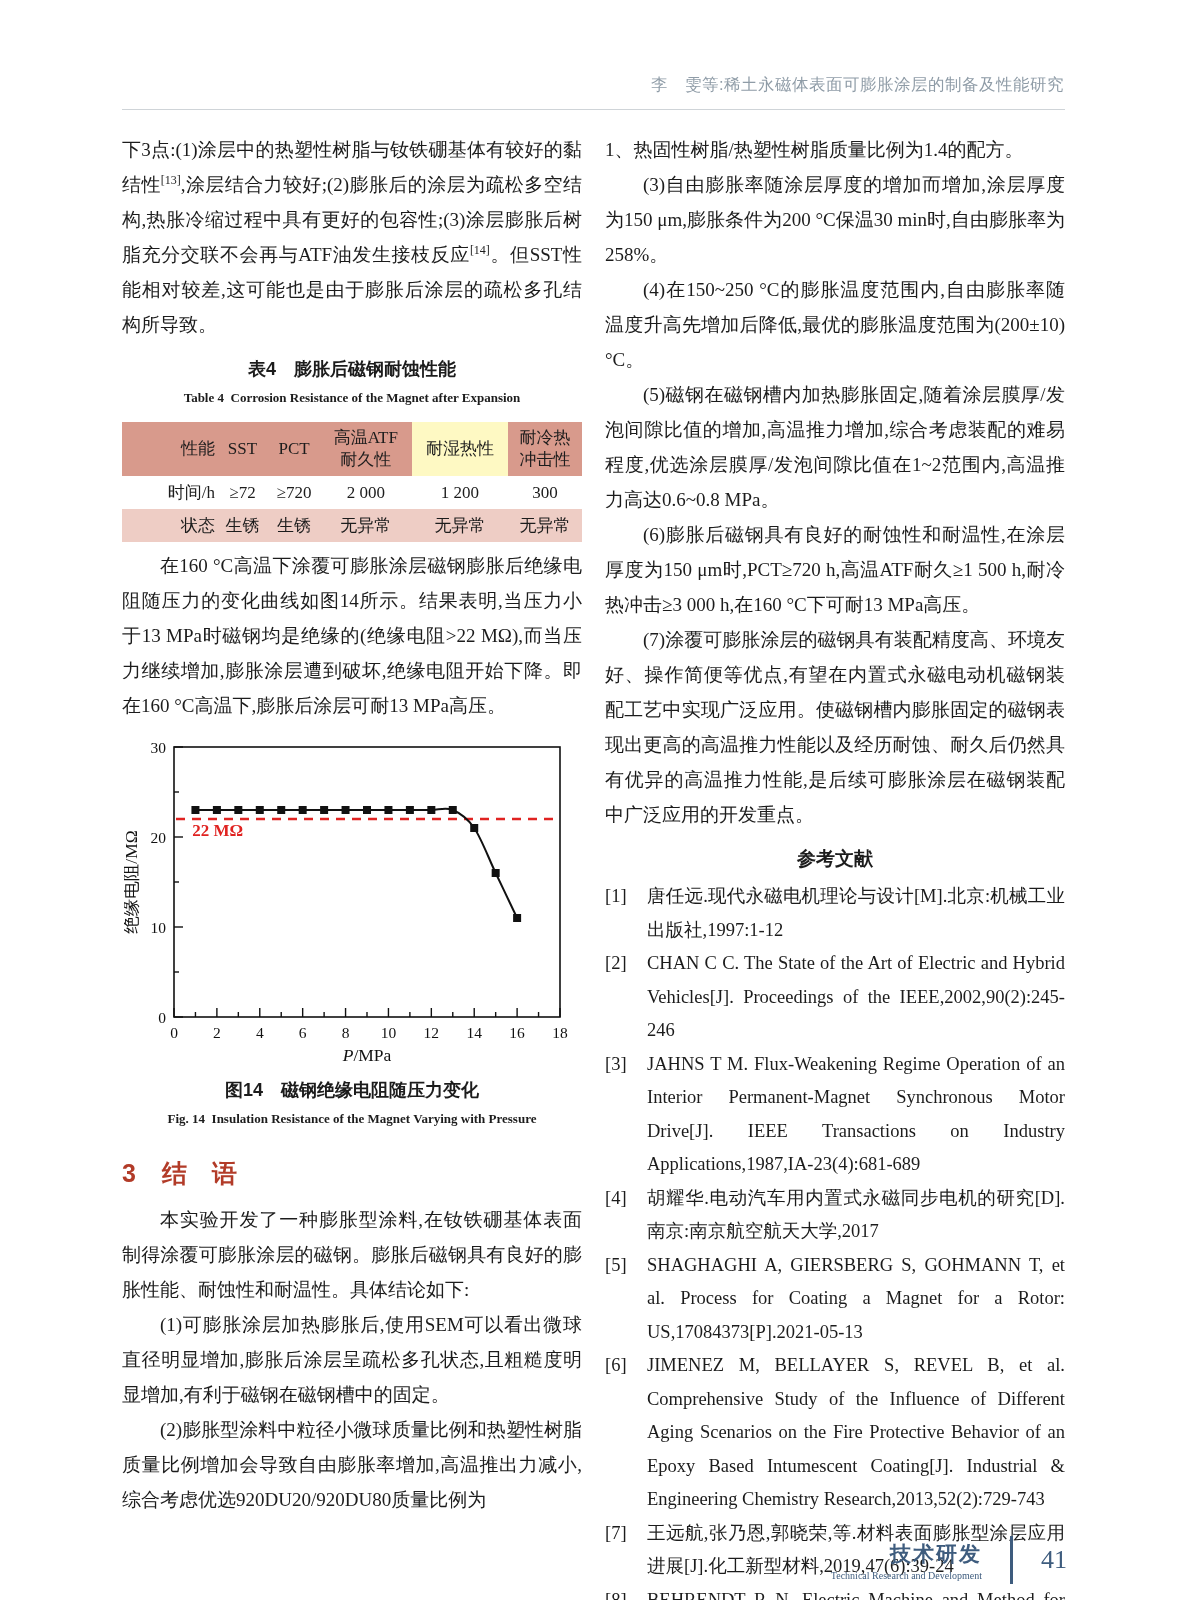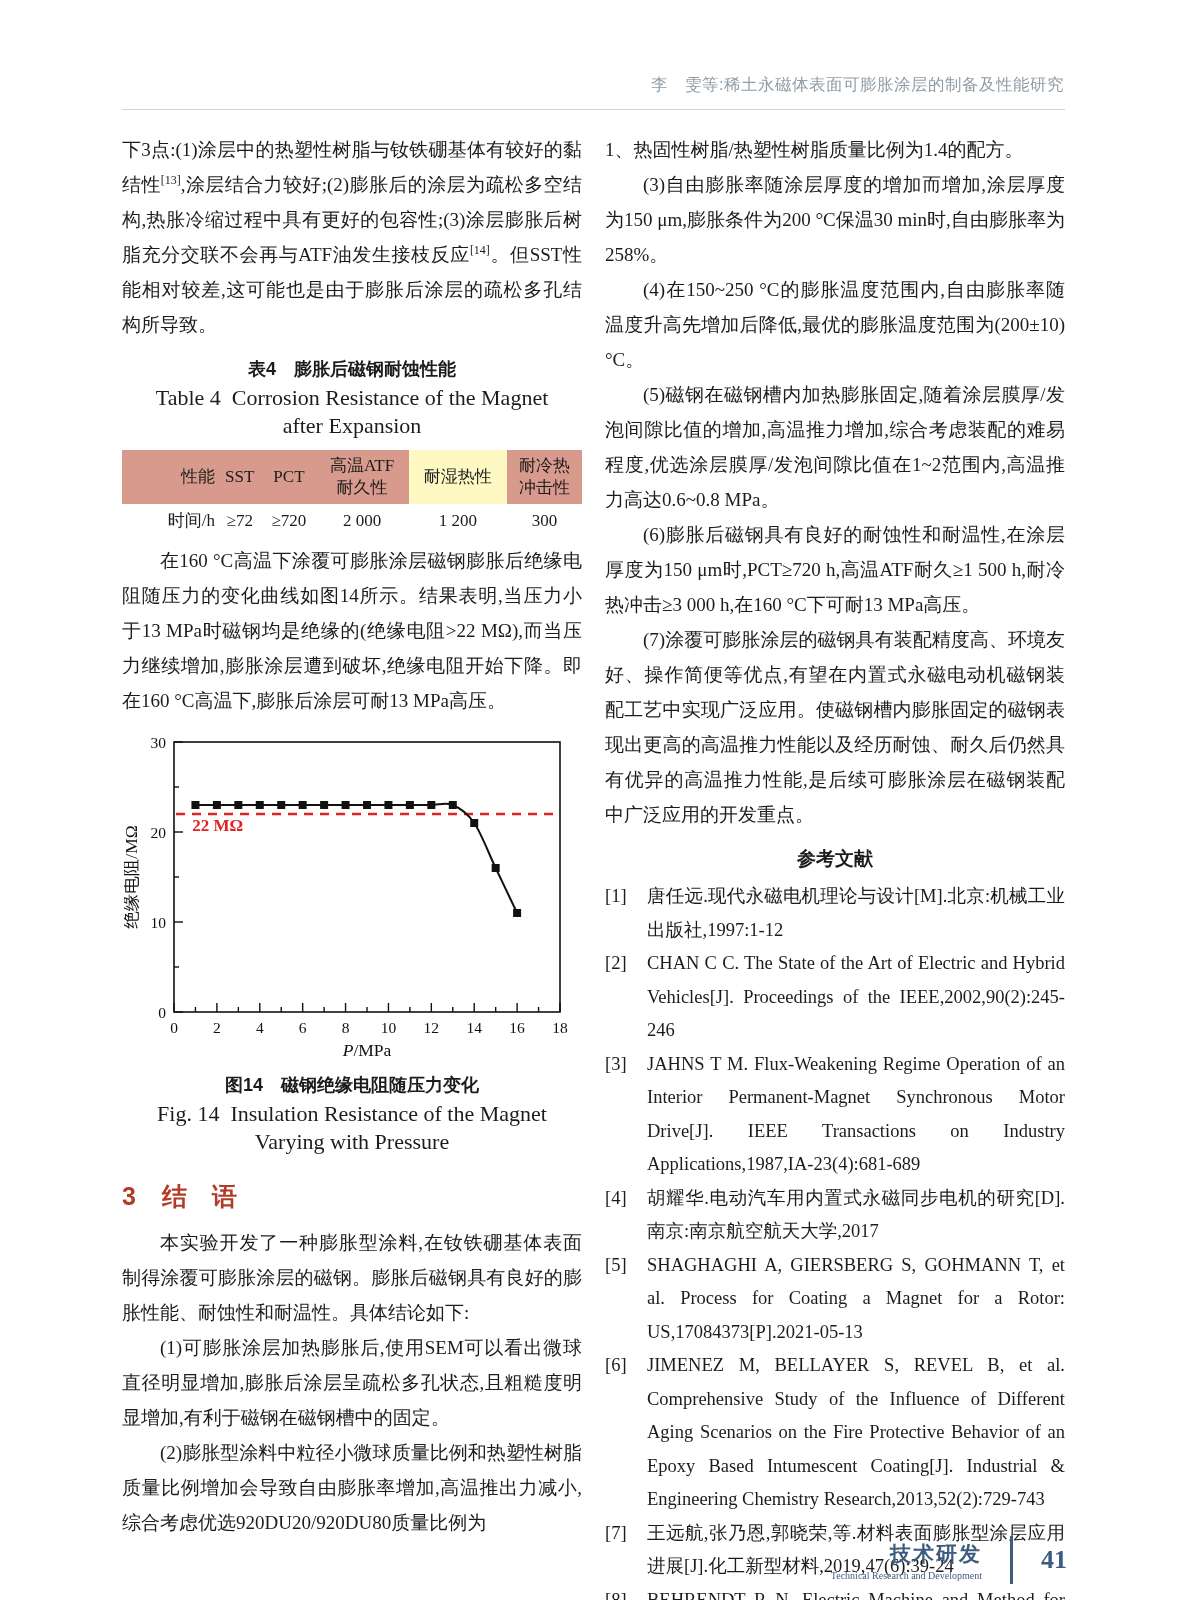--- a/index.html
+++ b/index.html
@@ -8,21 +8,21 @@
   .running-head{position:absolute;top:74px;right:123px;font-size:16.5px;color:#8f9ca7;
         font-family:"Liberation Sans","DejaVu Sans",sans-serif;letter-spacing:.5px;}
   .head-rule{position:absolute;top:109px;left:122px;right:122px;height:1px;background:#cfd4d8;}
   .columns{position:absolute;top:132px;left:122px;width:943px;display:flex;gap:23px;}
   .col{width:460px;}
   .body-text{margin:0;font-size:19px;line-height:35px;text-align:justify;}
   .indent{text-indent:2em;}
   sup{font-size:12px;line-height:0;}
   .cap-cn{margin-top:12px;text-align:center;font-weight:bold;font-size:18px;line-height:30px;
         font-family:"Liberation Sans","DejaVu Sans",sans-serif;}
-  .cap-en{text-align:center;font-weight:normal;font-size:22px;line-height:28px;margin:0 auto;max-width:430px;}
+  .cap-en{text-align:center;font-weight:bold;font-size:13px;line-height:28px;margin:0 auto;max-width:430px;}
   .tbl{width:100%;border-collapse:collapse;font-size:17px;margin:10px 0 6px;}
   .tbl th{font-weight:normal;padding:5px 2px;line-height:22px;white-space:pre-line;text-align:center;}
   .tbl td{text-align:center;padding:4px 2px;line-height:25px;}
   .tbl th:first-child,.tbl td:first-child{text-align:right;padding-left:7px;width:86px;}
   .chart-wrap{margin:10px 0 0 2px;}
   .chart-wrap text{font-family:"Liberation Serif","DejaVu Serif",serif;}
   .sec-heading{margin:24px 0 12px;font-family:"Liberation Sans","DejaVu Sans",sans-serif;
         font-size:25px;font-weight:bold;display:flex;gap:26px;align-items:baseline;}
   .refs-heading{text-align:center;font-weight:bold;font-size:19px;margin:14px 0 8px;
         font-family:"Liberation Sans","DejaVu Sans",sans-serif;}
@@ -66,20 +66,28 @@
             </tr>
           </thead>
         <tbody id="t4-body">
             <tr>
               <td>时间/h</td>
               <td>≥72</td>
               <td>≥720</td>
               <td>2 000</td>
               <td>1 200</td>
               <td>300</td>
+            </tr>
+            <tr>
+              <td style="background: rgb(238, 205, 197);">状态</td>
+              <td style="background: rgb(238, 205, 197);">生锈</td>
+              <td style="background: rgb(238, 205, 197);">生锈</td>
+              <td style="background: rgb(238, 205, 197);">无异常</td>
+              <td style="background: rgb(238, 205, 197);">无异常</td>
+              <td style="background: rgb(238, 205, 197);">无异常</td>
             </tr>
           </tbody>
       </table>
 
       <p class="body-text indent">在160 °C高温下涂覆可膨胀涂层磁钢膨胀后绝缘电阻随压力的变化曲线如图14所示。结果表明,当压力小于13 MPa时磁钢均是绝缘的(绝缘电阻&gt;22 MΩ),而当压力继续增加,膨胀涂层遭到破坏,绝缘电阻开始下降。即在160 °C高温下,膨胀后涂层可耐13 MPa高压。</p>
 
       <div class="chart-wrap">
         <svg id="chart" width="452" height="336" viewBox="0 0 452 336">
             <rect x="50" y="14" width="386" height="270" fill="none" stroke="#111" stroke-width="1.6"></rect>
             <line x1="50" y1="284" x2="50" y2="275" stroke="#111" stroke-width="1.4"></line>
@@ -206,15 +214,15 @@
 
     </div>
   </div>
 
   <div class="footer">
     <div class="footer-txt">
       <div class="footer-cn" style="color: rgb(62, 92, 126);">技术研发</div>
       <div class="footer-en" style="color: rgb(62, 92, 126);">Technical Research and Development</div>
     </div>
     <div class="footer-bar" style="background: rgb(62, 92, 126);"></div>
-    <div class="footer-page" style="color: rgb(62, 92, 126); font-weight: bold;">41</div>
+    <div class="footer-page" style="color: rgb(62, 92, 126);">41</div>
   </div>
 </div>
 
 </body></html>

